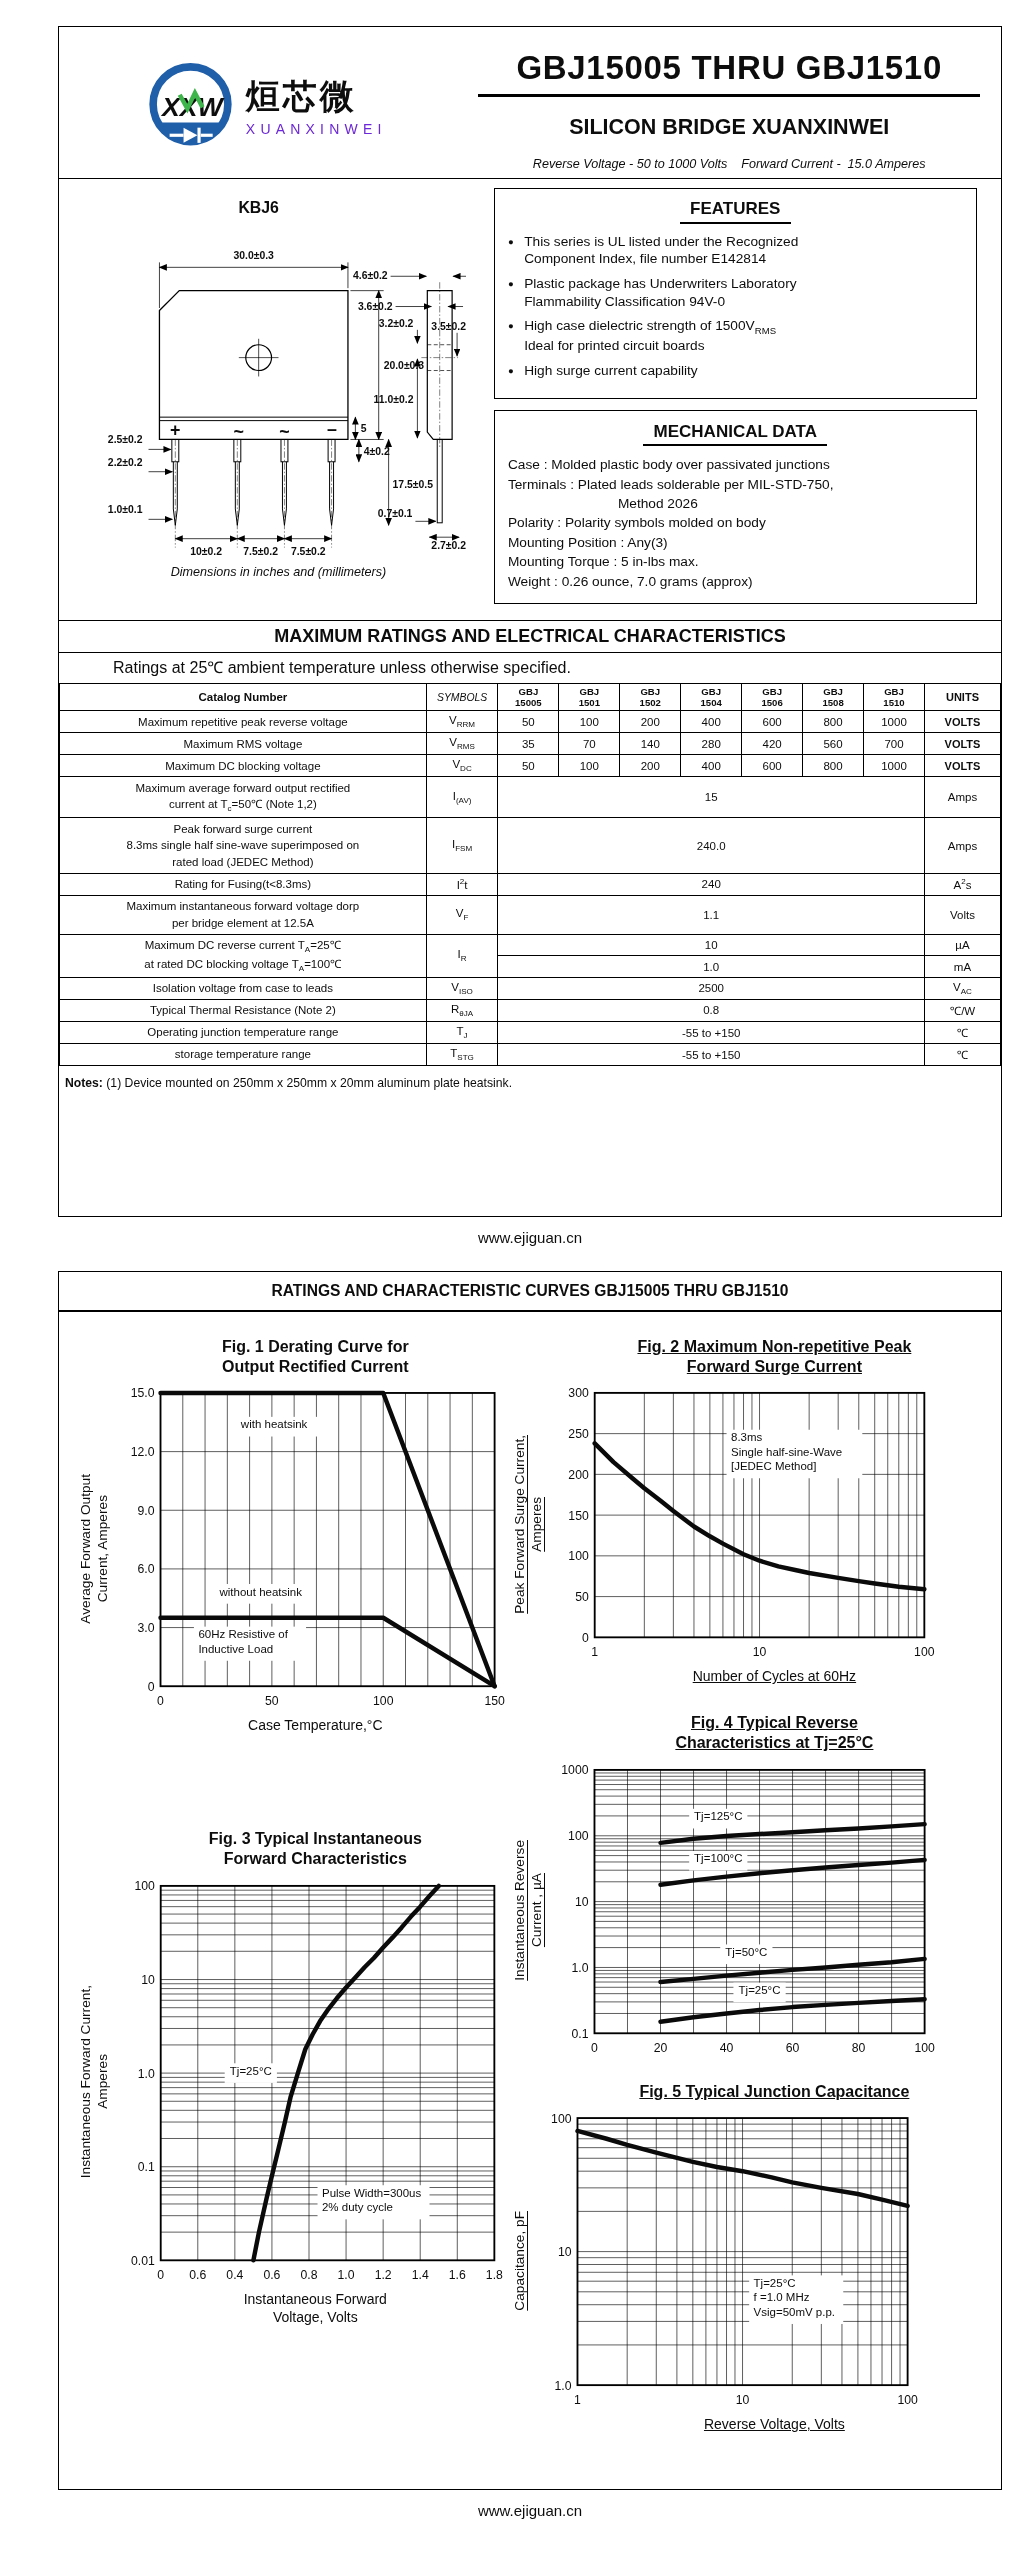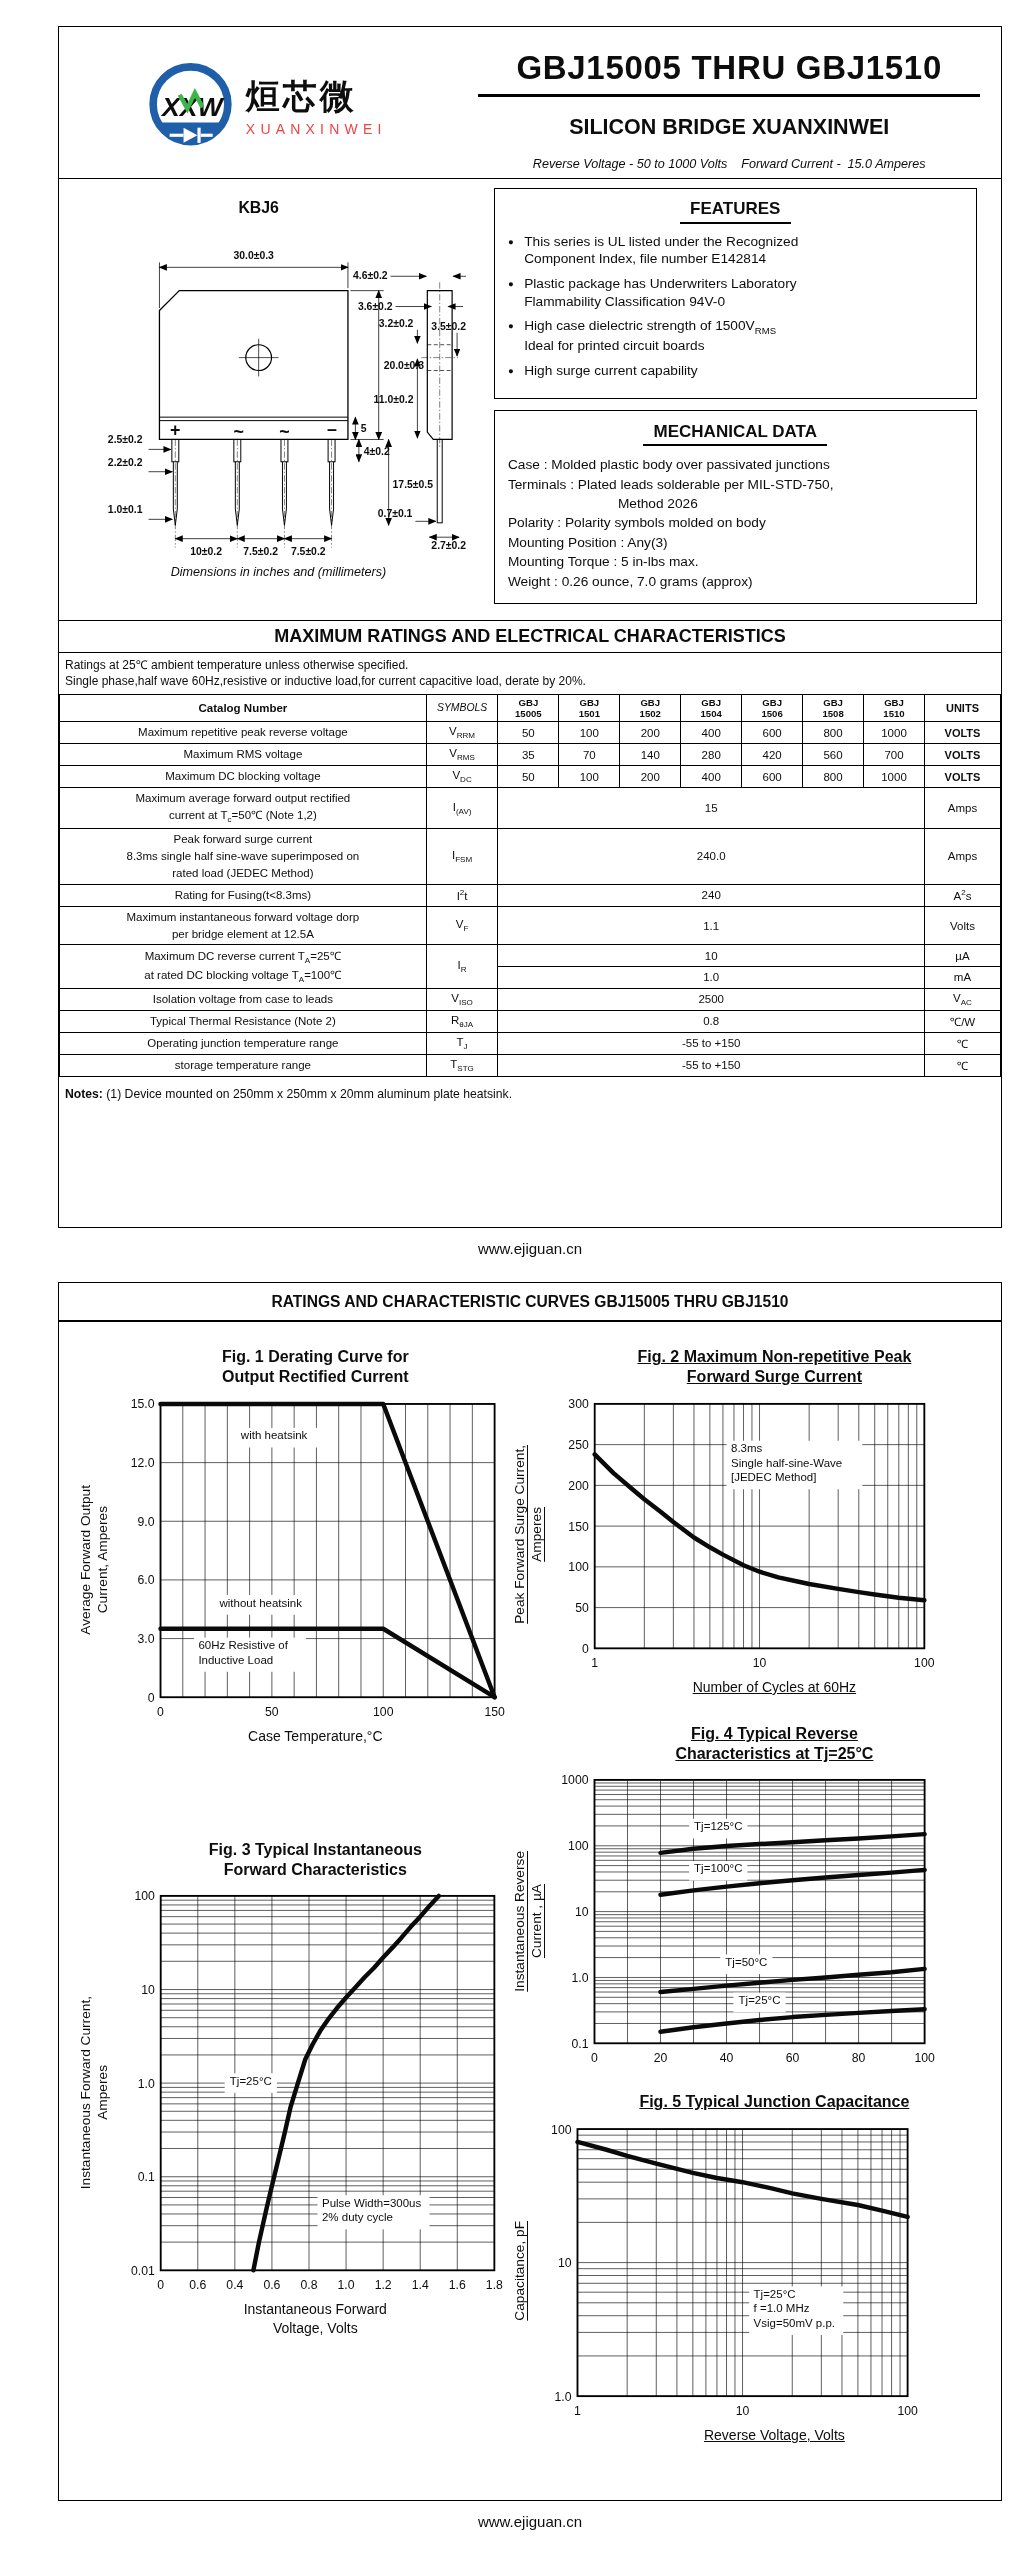--- a/index.html
+++ b/index.html
@@ -4,40 +4,40 @@
 <style>
   html,body{margin:0;padding:0;background:#fff;}
   body{width:1031px;min-height:2576px;font-family:"Liberation Sans",sans-serif;color:#0d0d0d;}
   .frame{position:relative;margin-left:58px;width:944px;border:1.9px solid #000;background:#fff;box-sizing:border-box;}
   #sheet1{margin-top:26px;}
   
   .hdr{display:flex;border-bottom:1.9px solid #000;}
   .logo-cell{width:412px;display:flex;align-items:center;justify-content:center;padding:21px 0 15px 0;}
   .brand-txt{margin-left:7.4px;}
   .brand-cn{font-size:34px;font-weight:bold;letter-spacing:3px;}
-  .brand-en{font-size:14px;letter-spacing:5.2px;color:#ef4444;margin-top:1.5px;}
+  .brand-en{font-size:14px;letter-spacing:5.2px;color:#6d28d9;margin-top:1.5px;}
   .title-cell{flex:1;padding:22px 21px 7.4px 7.4px;text-align:center;}
   .pn-title{font-size:33px;font-weight:bold;letter-spacing:0.7px;border-bottom:3.7px solid #000;padding-bottom:7.4px;margin:0 0 3px 0;}
   .fam-title{font-size:21.5px;font-weight:bold;margin-top:18px;}
   .tagline{font-size:12.6px;font-style:italic;margin-top:16.3px;white-space:pre-wrap;}
   
   .content{display:flex;}
   .draw-cell{width:427px;padding:4.5px 0 3px 6px;text-align:center;}
   .draw-caption{font-size:12.6px;font-style:italic;margin-top:1.5px;}
   .right-col{flex:1;padding:9px 24px 4.5px 1.5px;}
   .tbox{border:1.5px solid #000;padding:7.4px 13.4px 12px 13.4px;margin-bottom:11px;}
   .tbox-title{text-align:center;font-size:17px;font-weight:bold;margin:3px auto 9px auto;border-bottom:2.2px solid #000;display:table;padding:0 10.4px 2.2px 10.4px;}
   .feat-item{display:flex;font-size:13.7px;line-height:1.3;margin-bottom:6.7px;}
   .feat-bullet{width:16.3px;flex:none;font-size:9.6px;padding-top:3px;}
   .mech-line{font-size:13.7px;line-height:1.42;}
   .mech-line.ind{padding-left:110px;}
   sub{font-size:70%;} sup{font-size:70%;}
   
   .banner{border-top:1.9px solid #000;border-bottom:1.9px solid #000;text-align:center;font-size:18px;font-weight:bold;padding:5.2px 0;}
-  .intro{font-size:12px;line-height:1.35;padding:3.7px 6px 4.5px 6px;}
+  .intro{font-size:16px;line-height:1.35;padding:3.7px 6px 4.5px 6px;margin-left:48px;}
   table.ratings{width:100%;border-collapse:collapse;table-layout:fixed;border-top:1.5px solid #000;}
   table.ratings td,table.ratings th{border:1.2px solid #000;font-size:11.5px;padding:2.2px 3px;text-align:center;vertical-align:middle;}
   table.ratings th{font-weight:bold;}
   td.lbl{text-align:left;padding-left:5.2px;line-height:1.45;}
   th.lbl{text-align:left;padding-left:5.2px;font-weight:normal;font-size:12px;vertical-align:bottom;padding-bottom:4.5px;}
   .symhead{font-style:italic;font-weight:normal!important;font-size:10.4px!important;}
   .dev{font-size:9.6px!important;line-height:1.15;}
   .unitcol{font-weight:bold;font-size:11px!important;}
   td.sym{font-size:12.6px;}
   .notes{font-size:12.2px;padding:10.4px 7.4px 126px 6px;}
@@ -242,21 +242,20 @@
             <div class="mech-line">Mounting Torque : 5 in-lbs max.</div>
             <div class="mech-line">Weight : 0.26 ounce, 7.0 grams (approx)</div>
           </div>
       </div>
     </div>
   </div>
 
   <div class="banner">MAXIMUM RATINGS AND ELECTRICAL CHARACTERISTICS</div>
   <div class="intro">
     <div>Ratings at 25℃ ambient temperature unless otherwise specified.</div>
-    <div>Single phase,half wave 60Hz,resistive or inductive load,for current capacitive load, derate by 20%.</div>
   </div>
 
   <table class="ratings">
     <colgroup>
       <col style="width:343px">
         <col style="width:67px">
       <col style="width:57px">
         <col style="width:57px">
         <col style="width:57px">
         <col style="width:57px">

